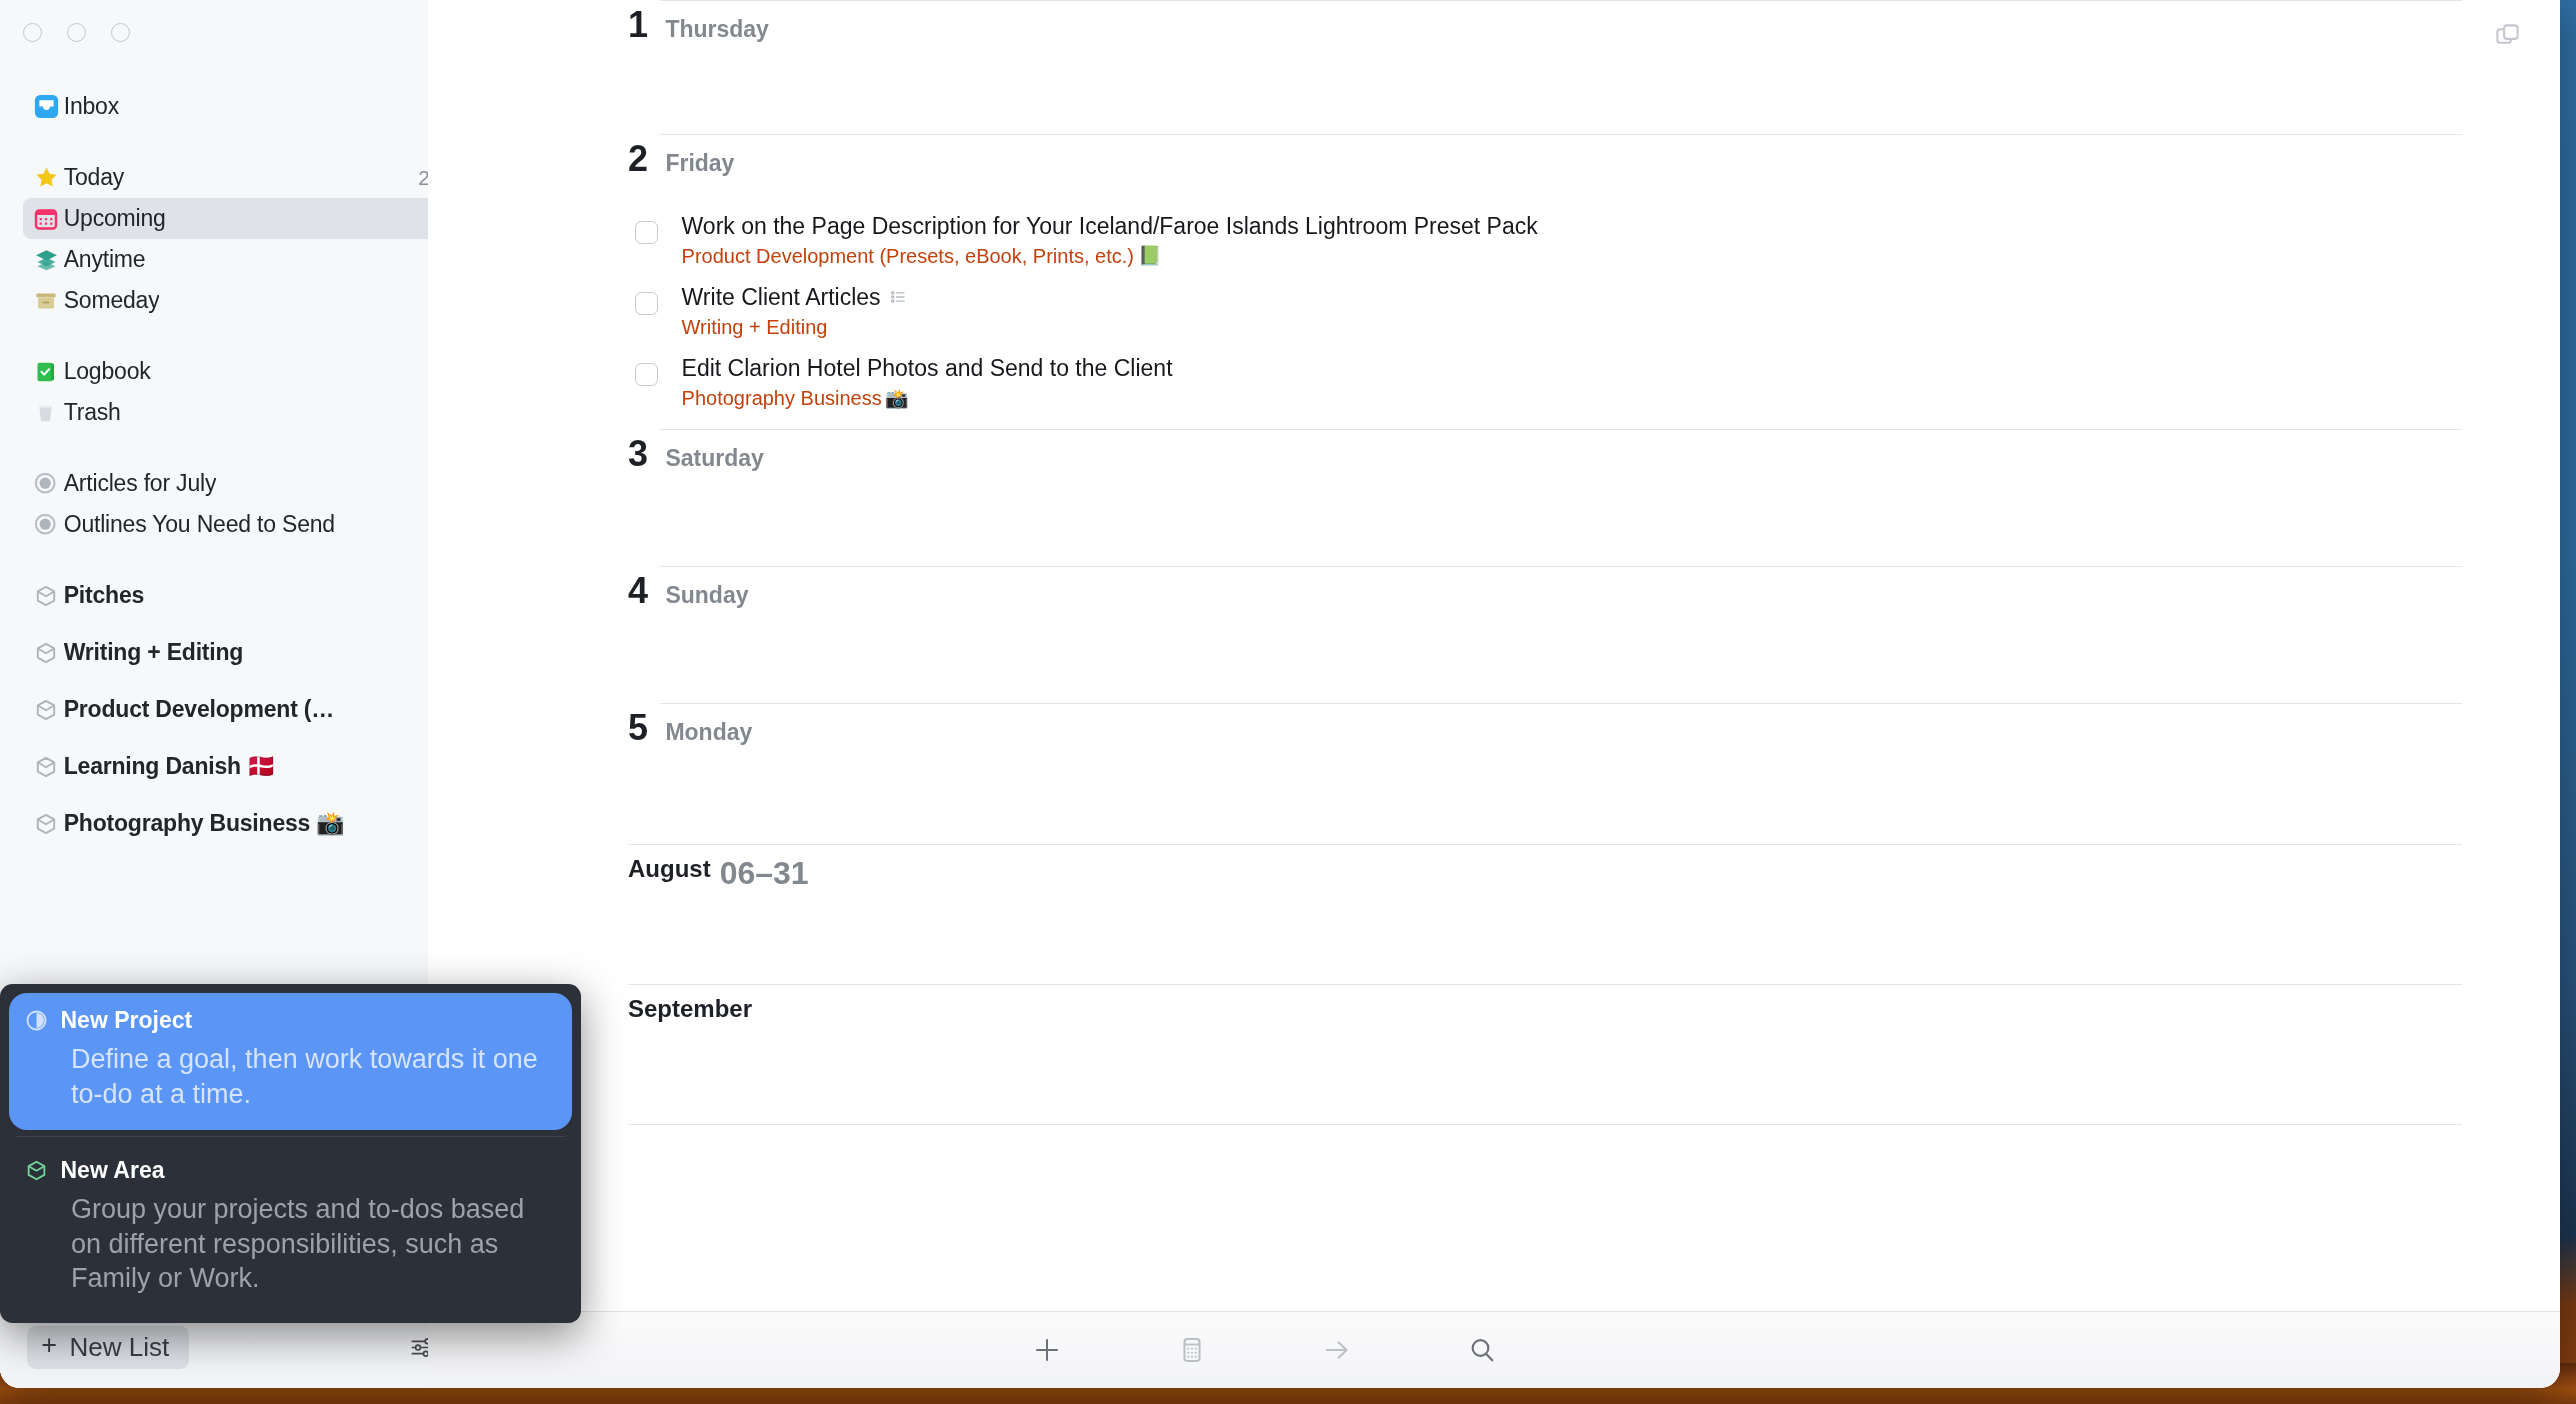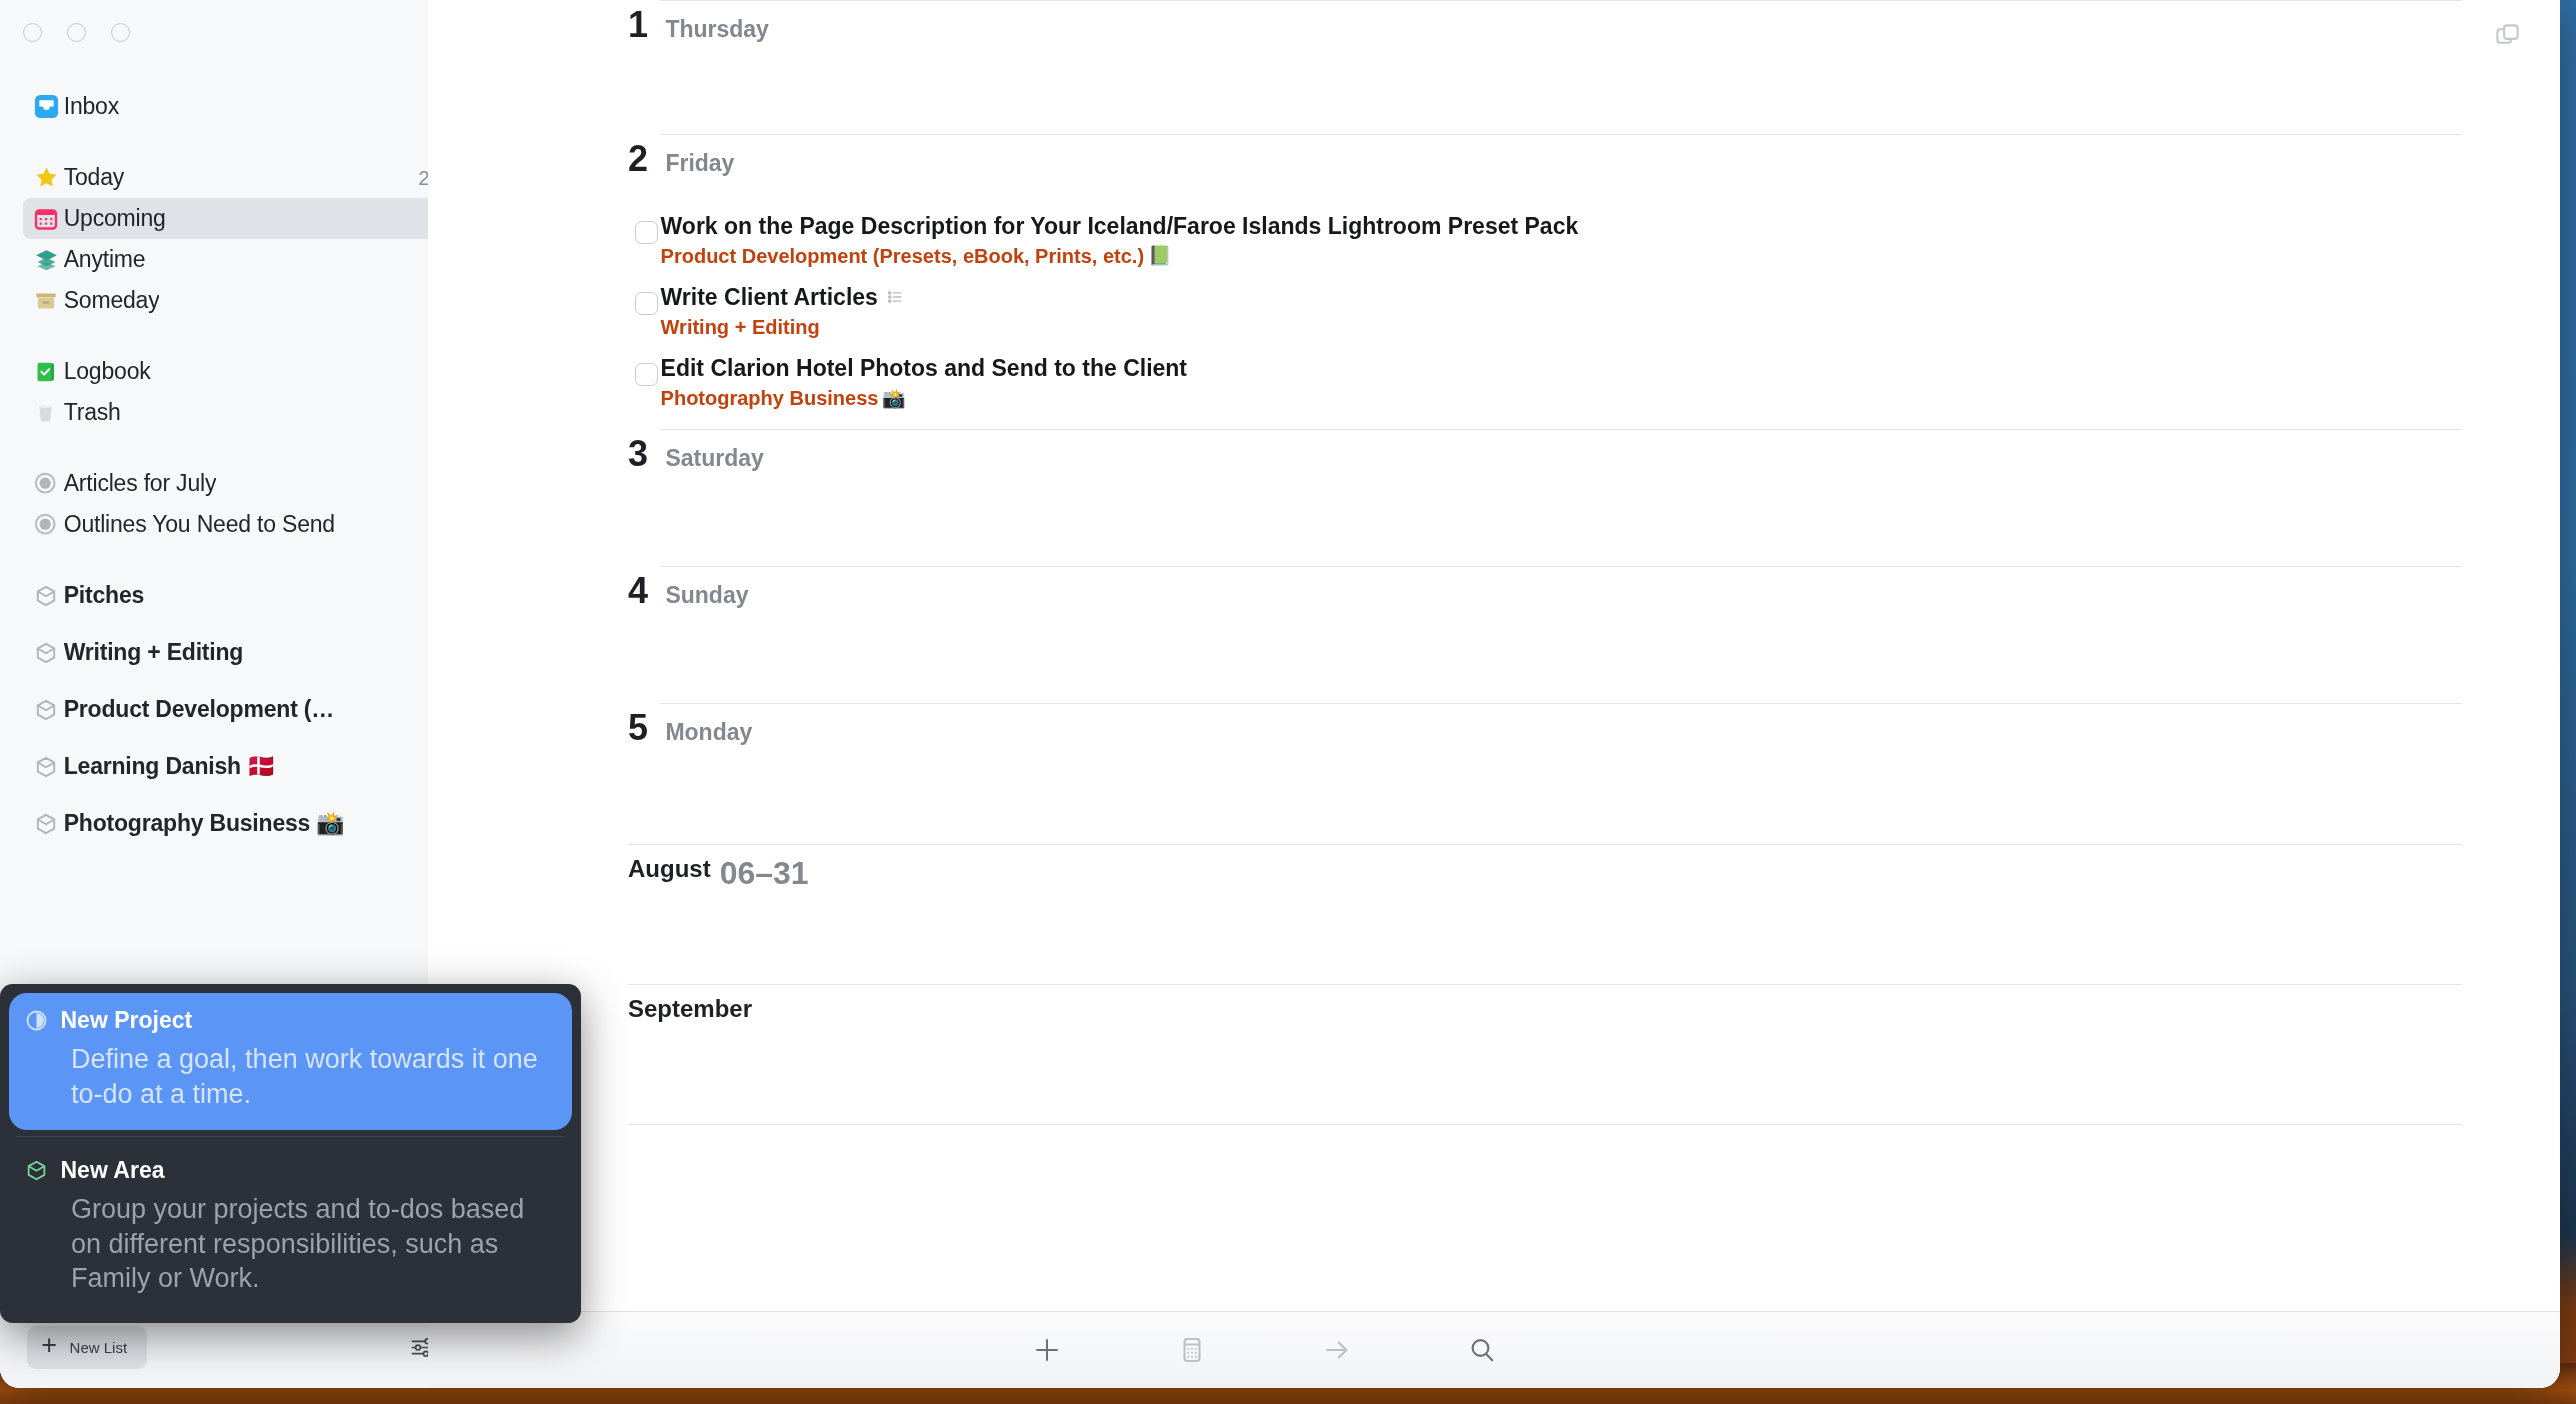--- a/index.html
+++ b/index.html
@@ -138,21 +138,21 @@
     cursor: default;
   }
   #new-list-button .plus {
     font-size: 27px;
     color: #3b3f45;
     line-height: 1;
     font-weight: 300;
     margin-top: -2.7px;
   }
   #new-list-label {
-    font-size: 15px;
+    font-size: 26px;
     color: #3b3f45;
   }
   #sidebar-settings {
     margin-left: auto;
     width: 39px; height: 39px;
     display: flex; align-items: center; justify-content: center;
     cursor: default;
   }
 
   
@@ -290,21 +290,21 @@
   }
   .task-check {
     width: 22.4px; height: 22.4px;
     min-width: 22.4px;
     border: 1.6px solid #c6cad0;
     border-radius: 6.3px;
     background: #fff;
     margin-top: 9px;
     margin-left: 7.2px;
   }
-  .task-text { margin-left: 3px; font-weight: bold; }
+  .task-text { margin-left: 24px; }
   .task-title {
     font-size: 23px;
     color: #16181c;
     line-height: 1.22;
     display: flex;
     align-items: center;
     gap: 8px;
   }
   .task-sub {
     font-size: 20px;

